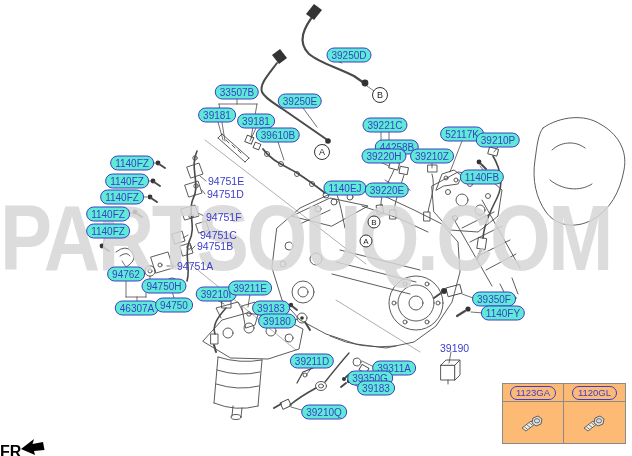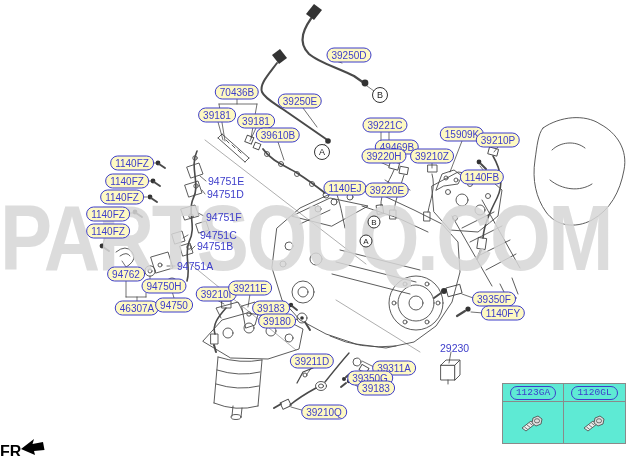--- a/index.html
+++ b/index.html
@@ -6,30 +6,30 @@
   html,body{margin:0;padding:0;background:#fff;}
   #stage{position:relative;width:632px;height:456px;background:#fff;overflow:hidden;
          font-family:"Liberation Sans","DejaVu Sans",sans-serif;}
   #art{position:absolute;left:0;top:0;z-index:5;}
   .wm1{position:absolute;left:0px;top:186px;z-index:10;font-weight:700;font-size:92px;
        letter-spacing:-3px;color:#d7d7d7;opacity:.85;transform:scaleX(.85);transform-origin:left center;
        white-space:nowrap;pointer-events:none;}
   .wm2{position:absolute;left:160px;top:204px;z-index:11;font-weight:700;font-size:50px;
        color:#8f8f8f;opacity:.5;letter-spacing:1px;white-space:nowrap;pointer-events:none;}
   .co{position:absolute;transform:translate(-50%,-50%);border:1.2px solid var(--blue);
-      color:var(--blue);border-radius:9px;background:#fef9c3;font-size:10px;line-height:11px;
+      color:var(--blue);border-radius:9px;background:#5eead4;font-size:10px;line-height:11px;
       padding:1px 4px;white-space:nowrap;z-index:30;}
   .pl{position:absolute;transform:translateY(-50%);color:var(--blue);font-size:10.5px;
       white-space:nowrap;z-index:30;text-align:center;}
   .rc{position:absolute;transform:translate(-50%,-50%);border:1px solid #333;color:#222;
       border-radius:50%;width:14px;height:14px;font-size:9px;display:flex;align-items:center;
       justify-content:center;background:#fff;z-index:25;}
   .rc.small{width:11px;height:11px;font-size:8px;}
   .ft{position:absolute;left:502px;top:383px;width:122px;height:59px;border:1px solid #8a8a8a;
-      background:#5eead4;display:grid;grid-template-columns:1fr 1fr;grid-template-rows:18px 1fr;z-index:30;font-family:Liberation Mono, monospace;}
+      background:#fdba74;display:grid;grid-template-columns:1fr 1fr;grid-template-rows:18px 1fr;z-index:30;}
   .ftc{display:flex;align-items:center;justify-content:center;}
   .br{border-right:1px solid #8a8a8a;} .bb{border-bottom:1px solid #8a8a8a;}
   .co2{border:1px solid var(--blue);color:var(--blue);border-radius:8px;font-size:9.5px;
        padding:0 5px;line-height:12px;white-space:nowrap;}
   .fr{position:absolute;left:0;top:443px;z-index:30;color:#000;font-weight:700;font-size:16px;}
 </style>
 </head>
 <body>
 
 <div id="stage">
@@ -264,31 +264,31 @@
         <path d="M448 380 V384"></path>
         <path d="M451 352 L449 363" stroke-width="0.7" stroke="#333"></path>
       </g>
 
       <polygon points="21,449 34,439 32.5,444 43,442 44.5,450 34,451 35,455" fill="#000" stroke="none"></polygon>
     </g>
   </svg>
 
   <div class="wm1">PARTSOUQ.COM</div>
 
-  <span class="co" style="left:237px;top:92px">70436B</span>
+  <span class="co" style="left:237px;top:92px">33507B</span>
   <span class="co" style="left:217px;top:115px">39181</span>
   <span class="co" style="left:256px;top:121px">39181</span>
   <span class="co" style="left:300px;top:101px">39250E</span>
   <span class="co" style="left:278px;top:135px">39610B</span>
   <span class="co" style="left:349px;top:55px">39250D</span>
   <span class="co" style="left:385px;top:125px">39221C</span>
-  <span class="co" style="left:397px;top:147px">49469B</span>
+  <span class="co" style="left:397px;top:147px">44258B</span>
   <span class="co" style="left:384px;top:156px">39220H</span>
   <span class="co" style="left:432px;top:156px">39210Z</span>
-  <span class="co" style="left:462px;top:134px">15909K</span>
+  <span class="co" style="left:462px;top:134px">52117K</span>
   <span class="co" style="left:498px;top:140px">39210P</span>
   <span class="co" style="left:482px;top:177px">1140FB</span>
   <span class="co" style="left:345px;top:188px">1140EJ</span>
   <span class="co" style="left:387px;top:190px">39220E</span>
   <span class="co" style="left:132px;top:163px">1140FZ</span>
   <span class="co" style="left:127px;top:181px">1140FZ</span>
   <span class="co" style="left:122px;top:197px">1140FZ</span>
   <span class="co" style="left:108px;top:214px">1140FZ</span>
   <span class="co" style="left:108px;top:231px">1140FZ</span>
   <span class="co" style="left:126px;top:274px">94762</span>
@@ -306,21 +306,21 @@
   <span class="co" style="left:376px;top:388px">39183</span>
   <span class="co" style="left:494px;top:299px">39350F</span>
   <span class="co" style="left:503px;top:313px">1140FY</span>
 
   <span class="pl" style="left:208px;top:181px">94751E</span>
   <span class="pl" style="left:207px;top:194px">94751D</span>
   <span class="pl" style="left:206px;top:217px">94751F</span>
   <span class="pl" style="left:200px;top:235px">94751C</span>
   <span class="pl" style="left:197px;top:246px">94751B</span>
   <span class="pl" style="left:177px;top:266px">94751A</span>
-  <span class="pl" style="left:440px;top:348px">29230</span>
+  <span class="pl" style="left:440px;top:348px">39190</span>
 
   <span class="rc" style="left:380px;top:95px">B</span>
   <span class="rc" style="left:322px;top:152px">A</span>
   <span class="rc small" style="left:374px;top:222px">B</span>
   <span class="rc small" style="left:366px;top:241px">A</span>
 
   <div class="ft">
     <div class="ftc br bb">
       <span class="co2">1123GA</span>
     </div>

